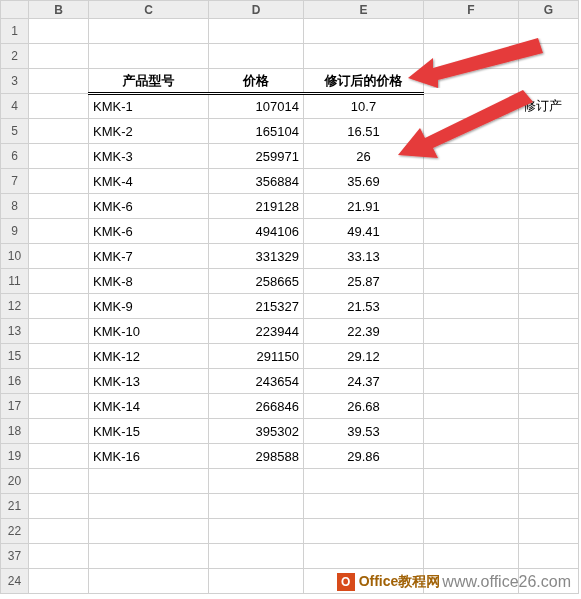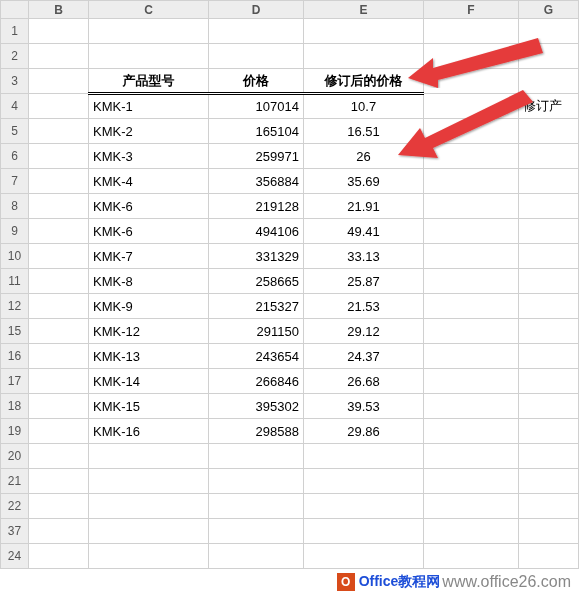--- a/index.html
+++ b/index.html
@@ -73,21 +73,21 @@
       width: 18px;
       height: 18px;
       background: #d84b1a;
       display: inline-flex;
       align-items: center;
       justify-content: center;
       color: #fff;
       font-size: 12px;
       font-family: Arial, sans-serif;
     }
-    .wm-text1 { color: #1d4ed8; }
+    .wm-text1 { color: #a16207; }
     .wm-text2 { color: #888; font-weight: normal; font-size: 16px; margin-left: -2px; }
   </style>
 </head>
 <body>
 
 <table class="grid">
   <colgroup>
     <col style="width:28px">
     <col class="col-B">
       <col class="col-C">
@@ -210,20 +210,29 @@
       <tr>
         <td class="row-hdr">12</td>
         <td></td>
         <td class="data-c">KMK-9</td>
         <td class="data-d">215327</td>
         <td class="data-e">21.53</td>
         <td></td>
         <td></td>
       </tr>
       <tr>
+        <td class="row-hdr">13</td>
+        <td></td>
+        <td class="data-c">KMK-10</td>
+        <td class="data-d">223944</td>
+        <td class="data-e">22.39</td>
+        <td></td>
+        <td></td>
+      </tr>
+      <tr>
         <td class="row-hdr">15</td>
         <td></td>
         <td class="data-c">KMK-12</td>
         <td class="data-d">291150</td>
         <td class="data-e">29.12</td>
         <td></td>
         <td></td>
       </tr>
       <tr>
         <td class="row-hdr">16</td>

